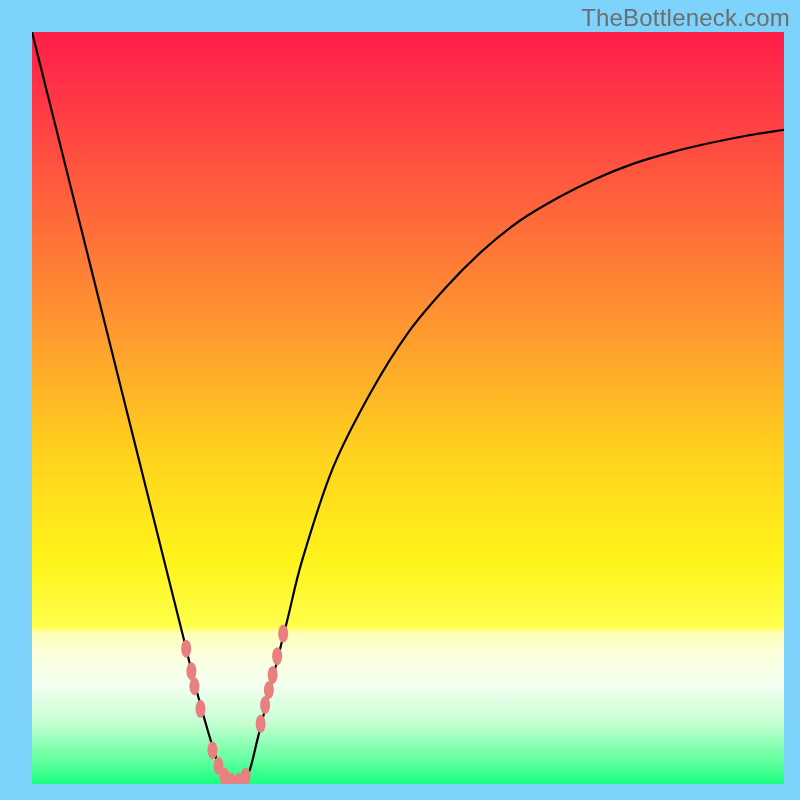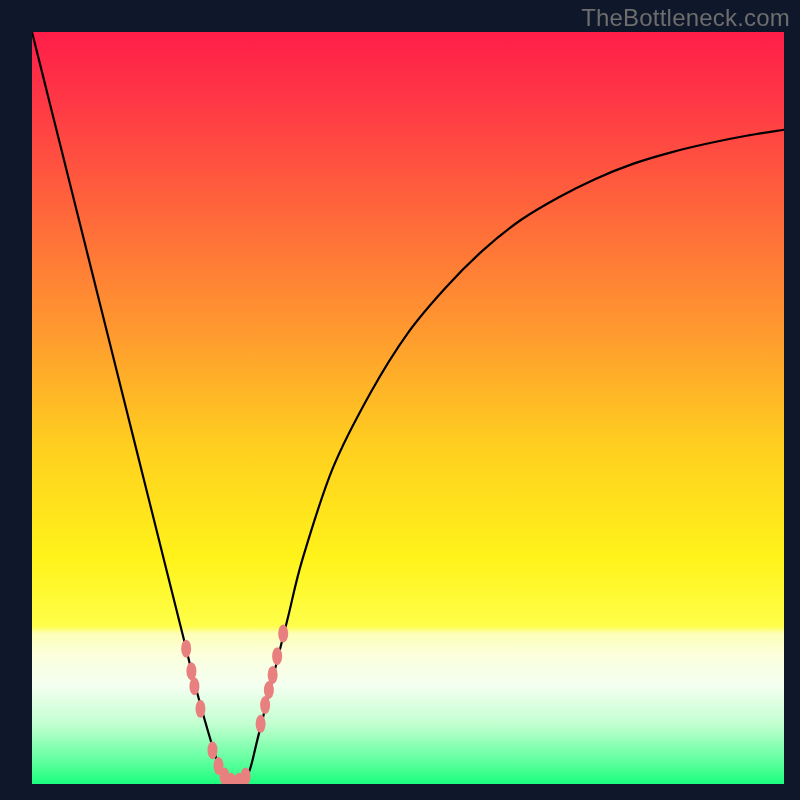--- a/index.html
+++ b/index.html
@@ -10,21 +10,21 @@
     overflow: hidden;
     background: #000;
     font-family: Arial, Helvetica, sans-serif;
   }
   .frame {
     position: absolute;
     left: 0;
     top: 0;
     width: 800px;
     height: 800px;
-    background: #0f172a;
+    background: #7dd3fc;
   }
   .watermark {
     position: absolute;
     top: 4px;
     right: 10px;
     color: #6d6d6d;
     font-size: 24px;
     font-weight: 400;
     letter-spacing: 0.2px;
     user-select: none;

